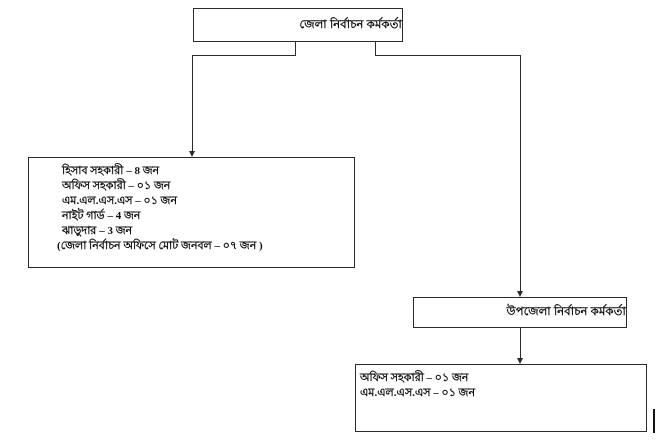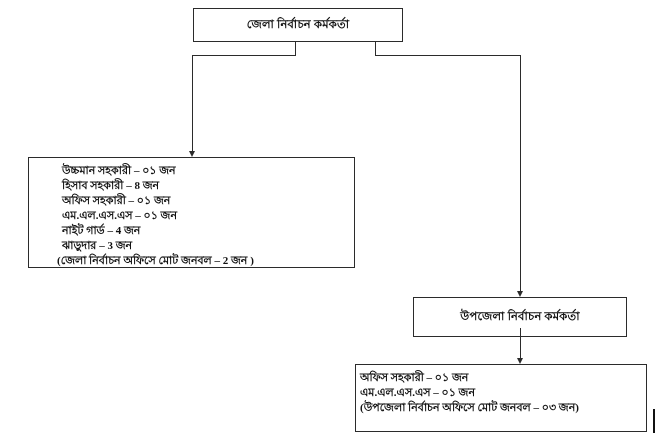--- a/index.html
+++ b/index.html
@@ -20,21 +20,21 @@
   }
   .node {
     position: absolute;
     box-sizing: border-box;
     border: 1px solid #2b2b2b;
     background: #ffffff;
   }
   .node-center {
     display: flex;
     align-items: center;
-    justify-content: center;
+    justify-content: flex-end;
   }
   .node-title {
     font-size: 11.5px;
     font-weight: 600;
     letter-spacing: 0.2px;
     white-space: nowrap;
     color: #111111;
   }
   .node-list {
     padding-top: 5px;
@@ -89,37 +89,35 @@
 
   <div class="conn h" style="left:375px; top:55px; width:146px;"></div>
 
   <div class="conn v" style="left:192px; top:55px; height:96px;"></div>
   <div class="arrow-down" style="left:189px; top:151px;"></div>
 
   <div class="conn v" style="left:520px; top:55px; height:236px;"></div>
   <div class="arrow-down" style="left:517px; top:291px;"></div>
 
   <div class="node node-list" id="district-staff-box" style="left:28px; top:157px; width:327px; height:111px;">
-    <div class="list-line">উচ্চমান সহকারী – ০১ জন</div>
     <div class="list-line">হিসাব সহকারী – 8 জন</div>
     <div class="list-line">অফিস সহকারী – ০১ জন</div>
     <div class="list-line">এম.এল.এস.এস – ০১ জন</div>
     <div class="list-line">নাইট গার্ড – 4 জন</div>
     <div class="list-line">ঝাড়ুদার – 3 জন</div>
-    <div class="list-line total-line">(জেলা নির্বাচন অফিসে মোট জনবল – 2 জন )</div>
+    <div class="list-line total-line">(জেলা নির্বাচন অফিসে মোট জনবল – ০৭ জন )</div>
   </div>
 
-  <div class="node node-center" id="upazila-officer-box" style="left:413px; top:297px; width:214px; height:40px;">
+  <div class="node node-center" id="upazila-officer-box" style="left:413px; top:297px; width:214px; height:31px;">
     <span class="node-title">উপজেলা নির্বাচন কর্মকর্তা</span>
   </div>
 
   <div class="conn v" style="left:520px; top:328px; height:30px;"></div>
   <div class="arrow-down" style="left:517px; top:358px;"></div>
 
   <div class="node node-list" id="upazila-staff-box" style="left:355px; top:364px; width:292px; height:68px;">
     <div class="list-line">অফিস সহকারী – ০১ জন</div>
     <div class="list-line">এম.এল.এস.এস – ০১ জন</div>
-    <div class="list-line total-line">(উপজেলা নির্বাচন অফিসে মোট জনবল – ০৩ জন)</div>
   </div>
 
   <div id="text-caret" style="left:653px; top:409px; height:24px;"></div>
 
 </div>
 
 </body></html>

